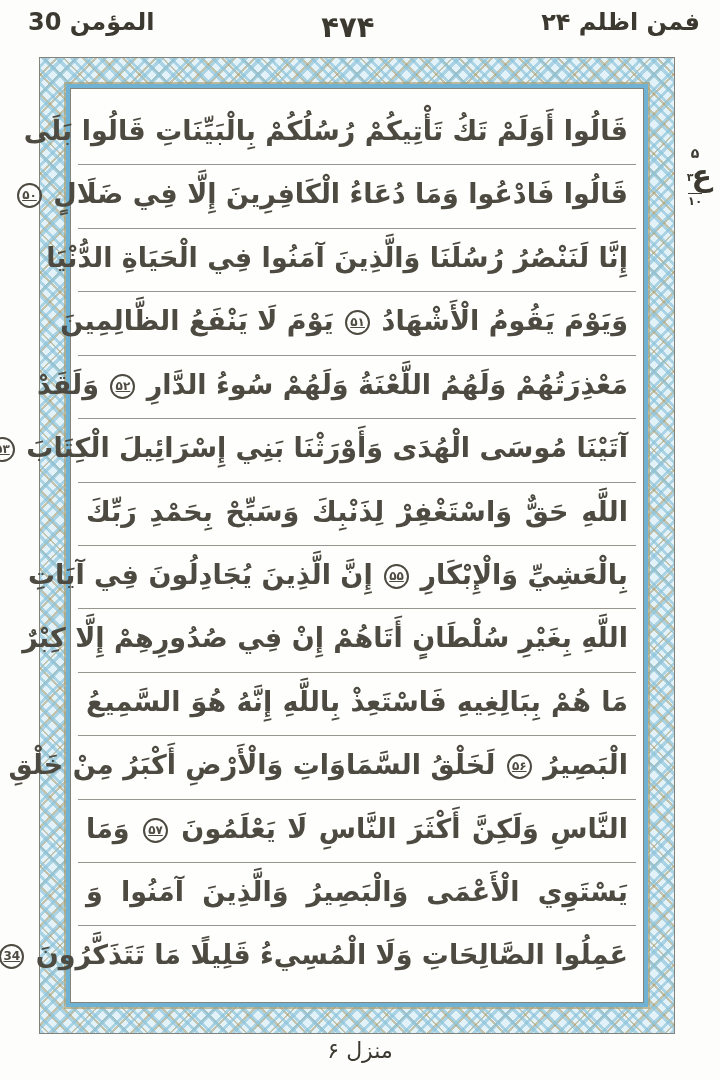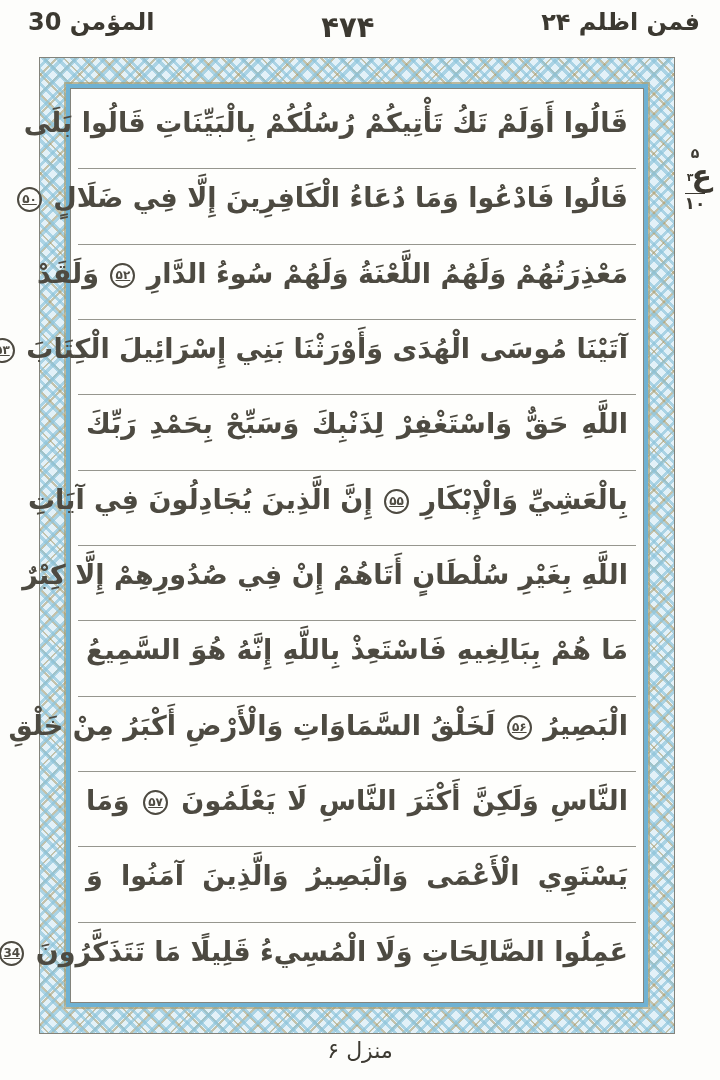--- a/index.html
+++ b/index.html
@@ -33,21 +33,21 @@
       repeating-linear-gradient(-45deg, rgba(140,195,218,0.65) 0 3px, rgba(0,0,0,0) 3px 10px),
       repeating-linear-gradient(45deg,  rgba(0,0,0,0) 0 5px, rgba(168,155,108,0.55) 5px 7px, rgba(0,0,0,0) 7px 14px),
       repeating-linear-gradient(-45deg, rgba(0,0,0,0) 0 5px, rgba(168,155,108,0.55) 5px 7px, rgba(0,0,0,0) 7px 14px),
       #e3f1f8;
   }
   .inner {
     width:100%; height:100%;
     background:#fefefc;
     border:1px solid #83837b;
     box-shadow: 0 0 0 4px #6fb2d3, 0 0 0 6px rgba(168,155,108,0.65);
-    padding:5px 7px;
+    padding:13px 7px;
   }
   .textarea {
     width:100%; height:100%;
     direction:rtl;
     display:flex; flex-direction:column;
   }
   .row {
     flex:1;
     text-align:justify;
     -moz-text-align-last:justify;
@@ -77,21 +77,21 @@
 
   
   .ruku {
     position:absolute; top:146px; right:8px; width:34px;
     text-align:center; color:#3c3931; font-weight:bold;
     line-height:1.05; direction:rtl;
   }
   .ruku .r-top { font-size:14px; }
   .ruku .r-ain { font-size:30px; line-height:1;margin-left:31px; }
   .ruku .r-ain .r-count { font-size:11px; vertical-align:middle; margin-right:-2px; }
-  .ruku .r-bottom { font-size:17px; border-top:1px solid #3c3931; display:inline-block; padding-top:1px; margin-top:2px; }
+  .ruku .r-bottom { font-size:12px; border-top:1px solid #3c3931; display:inline-block; padding-top:1px; margin-top:2px; }
 
   
   .footer {
     position:absolute; left:0; right:0; top:1038px;
     text-align:center;
     font-size:22px; font-weight:normal; color:#3c3931;
     direction:rtl;
   }
 </style>
 </head>
@@ -103,20 +103,22 @@
     <div class="h-right">فمن اظلم ۲۴</div>
     <div class="h-center">۴۷۴</div>
     <div class="h-left">المؤمن 30</div>
   </div>
 
   <div class="frame">
     <div class="inner">
       <div class="textarea" id="lines">
           <div class="row"><span>قَالُوا أَوَلَمْ تَكُ تَأْتِيكُمْ رُسُلُكُمْ بِالْبَيِّنَاتِ قَالُوا بَلَى</span> </div>
           <div class="row"><span>قَالُوا فَادْعُوا وَمَا دُعَاءُ الْكَافِرِينَ إِلَّا فِي ضَلَالٍ</span> <span class="vmark">۵۰</span> </div>
+          <div class="row"><span>إِنَّا لَنَنْصُرُ رُسُلَنَا وَالَّذِينَ آمَنُوا فِي الْحَيَاةِ الدُّنْيَا</span> </div>
+          <div class="row"><span>وَيَوْمَ يَقُومُ الْأَشْهَادُ</span> <span class="vmark">۵۱</span> <span>يَوْمَ لَا يَنْفَعُ الظَّالِمِينَ</span> </div>
           <div class="row"><span>مَعْذِرَتُهُمْ وَلَهُمُ اللَّعْنَةُ وَلَهُمْ سُوءُ الدَّارِ</span> <span class="vmark">۵۲</span> <span>وَلَقَدْ</span> </div>
           <div class="row"><span>آتَيْنَا مُوسَى الْهُدَى وَأَوْرَثْنَا بَنِي إِسْرَائِيلَ الْكِتَابَ</span> <span class="vmark">۵۳</span> </div>
           <div class="row"><span>اللَّهِ حَقٌّ وَاسْتَغْفِرْ لِذَنْبِكَ وَسَبِّحْ بِحَمْدِ رَبِّكَ</span> </div>
           <div class="row"><span>بِالْعَشِيِّ وَالْإِبْكَارِ</span> <span class="vmark">۵۵</span> <span>إِنَّ الَّذِينَ يُجَادِلُونَ فِي آيَاتِ</span> </div>
           <div class="row"><span>اللَّهِ بِغَيْرِ سُلْطَانٍ أَتَاهُمْ إِنْ فِي صُدُورِهِمْ إِلَّا كِبْرٌ</span> </div>
           <div class="row"><span>مَا هُمْ بِبَالِغِيهِ فَاسْتَعِذْ بِاللَّهِ إِنَّهُ هُوَ السَّمِيعُ</span> </div>
           <div class="row"><span>الْبَصِيرُ</span> <span class="vmark">۵۶</span> <span>لَخَلْقُ السَّمَاوَاتِ وَالْأَرْضِ أَكْبَرُ مِنْ خَلْقِ</span> </div>
           <div class="row"><span>النَّاسِ وَلَكِنَّ أَكْثَرَ النَّاسِ لَا يَعْلَمُونَ</span> <span class="vmark">۵۷</span> <span>وَمَا</span> </div>
           <div class="row"><span>يَسْتَوِي الْأَعْمَى وَالْبَصِيرُ وَالَّذِينَ آمَنُوا وَ</span> </div>
           <div class="row"><span>عَمِلُوا الصَّالِحَاتِ وَلَا الْمُسِيءُ قَلِيلًا مَا تَتَذَكَّرُونَ</span> <span class="vmark">34</span> </div>

